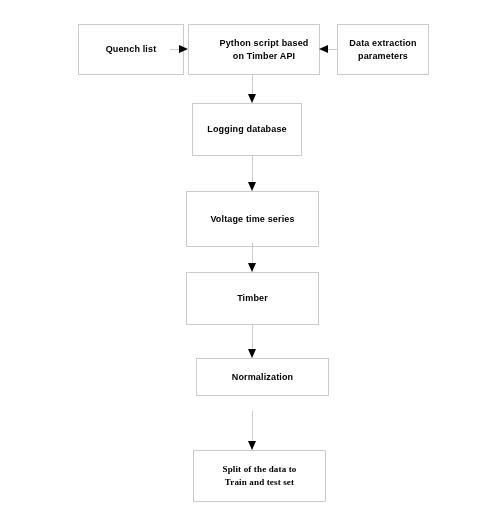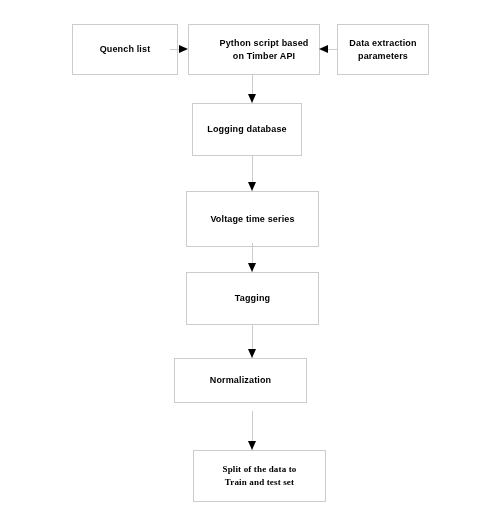--- a/index.html
+++ b/index.html
@@ -76,27 +76,27 @@
   .arrow-left {
     position: absolute;
     width: 0;
     height: 0;
     border-top: 4px solid transparent;
     border-bottom: 4px solid transparent;
     border-right: 9px solid #000000;
   }
 
   
-  #node-quench-list      { left: 72px;  top: 24px;  width: 106px; height: 51px; }
+  #node-quench-list      { left: 78px;  top: 24px;  width: 106px; height: 51px; }
   #node-python-script    { left: 188px; top: 24px;  width: 132px; height: 51px; padding-left: 20px; }
   #node-data-extraction  { left: 337px; top: 24px;  width: 92px; height: 51px; }
   #node-logging-database { left: 192px; top: 103px; width: 110px; height: 53px; }
   #node-voltage-series   { left: 186px; top: 191px; width: 133px; height: 56px; }
   #node-tagging          { left: 186px; top: 272px; width: 133px; height: 53px; }
-  #node-normalization    { left: 174px; top: 358px; width: 133px; height: 45px; }
+  #node-normalization    { left: 196px; top: 358px; width: 133px; height: 38px; }
   #node-split-data       { left: 193px; top: 450px; width: 133px; height: 52px; font-family: Liberation Serif, serif; }
 
   
   #conn-quench-to-script { left: 170px; top: 49px;  width: 10px; }
   #arrow-quench-to-script{ left: 179px; top: 45px; }
   #conn-extraction-to-script { left: 328px; top: 49px; width: 9px; }
   #arrow-extraction-to-script{ left: 319px; top: 45px; }
 
   
   #conn-script-to-logging   { left: 252px; top: 75px;  height: 28px; }
@@ -146,21 +146,21 @@
   <div class="arrow-down" id="arrow-logging-to-voltage"></div>
 
   <div class="node" id="node-voltage-series">
     <span class="node-label">Voltage time series</span>
   </div>
 
   <div class="conn-v" id="conn-voltage-to-tagging"></div>
   <div class="arrow-down" id="arrow-voltage-to-tagging"></div>
 
   <div class="node" id="node-tagging">
-    <span class="node-label">Tagging</span>
+    <span class="node-label">Timber</span>
   </div>
 
   <div class="conn-v" id="conn-tagging-to-norm"></div>
   <div class="arrow-down" id="arrow-tagging-to-norm"></div>
 
   <div class="node" id="node-normalization">
     <span class="node-label">Normalization</span>
   </div>
 
   <div class="conn-v" id="conn-norm-to-split"></div>

